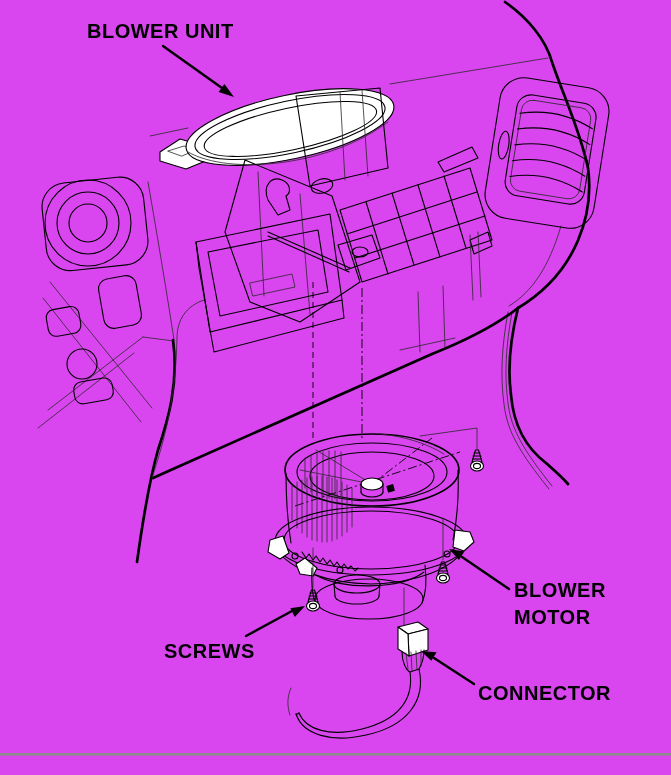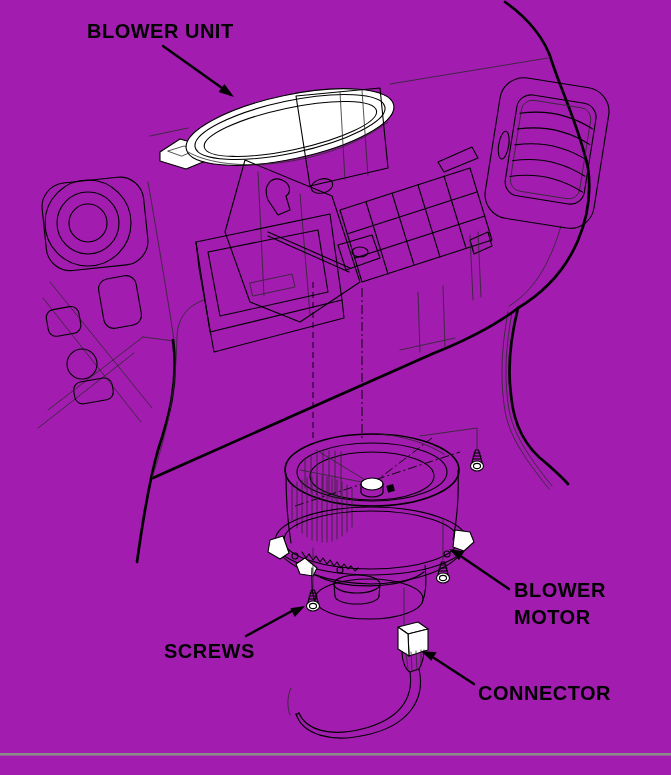--- a/index.html
+++ b/index.html
@@ -1,16 +1,16 @@
 <!DOCTYPE html>
 <html><head>
 <meta charset="utf-8">
 <style>
   html,body{margin:0;padding:0;background:#ffffff;}
-  .canvas{position:relative;width:671px;height:775px;background:#a21caf;overflow:hidden;
+  .canvas{position:relative;width:671px;height:775px;background:#d946ef;overflow:hidden;
           font-family:"Liberation Sans", sans-serif;}
   svg{position:absolute;left:0;top:0;}
   .ln{fill:none;stroke:#000;stroke-width:1.1;stroke-linecap:round;stroke-linejoin:round;}
   .ln-f{fill:#fff;stroke:#000;stroke-width:1.1;stroke-linejoin:round;}
   .thick{fill:none;stroke:#000;stroke-width:2.7;stroke-linecap:round;stroke-linejoin:round;}
   .med{fill:none;stroke:#000;stroke-width:1.6;stroke-linecap:round;stroke-linejoin:round;}
   .hair{fill:none;stroke:#2a2a2a;stroke-width:0.8;stroke-linecap:round;}
   .dash{fill:none;stroke:#000;stroke-width:0.9;stroke-dasharray:6 4;}
   .dashdot{fill:none;stroke:#000;stroke-width:0.9;stroke-dasharray:9 3 2 3;}
   .arrow-line{fill:none;stroke:#000;stroke-width:2.4;stroke-linecap:round;}

